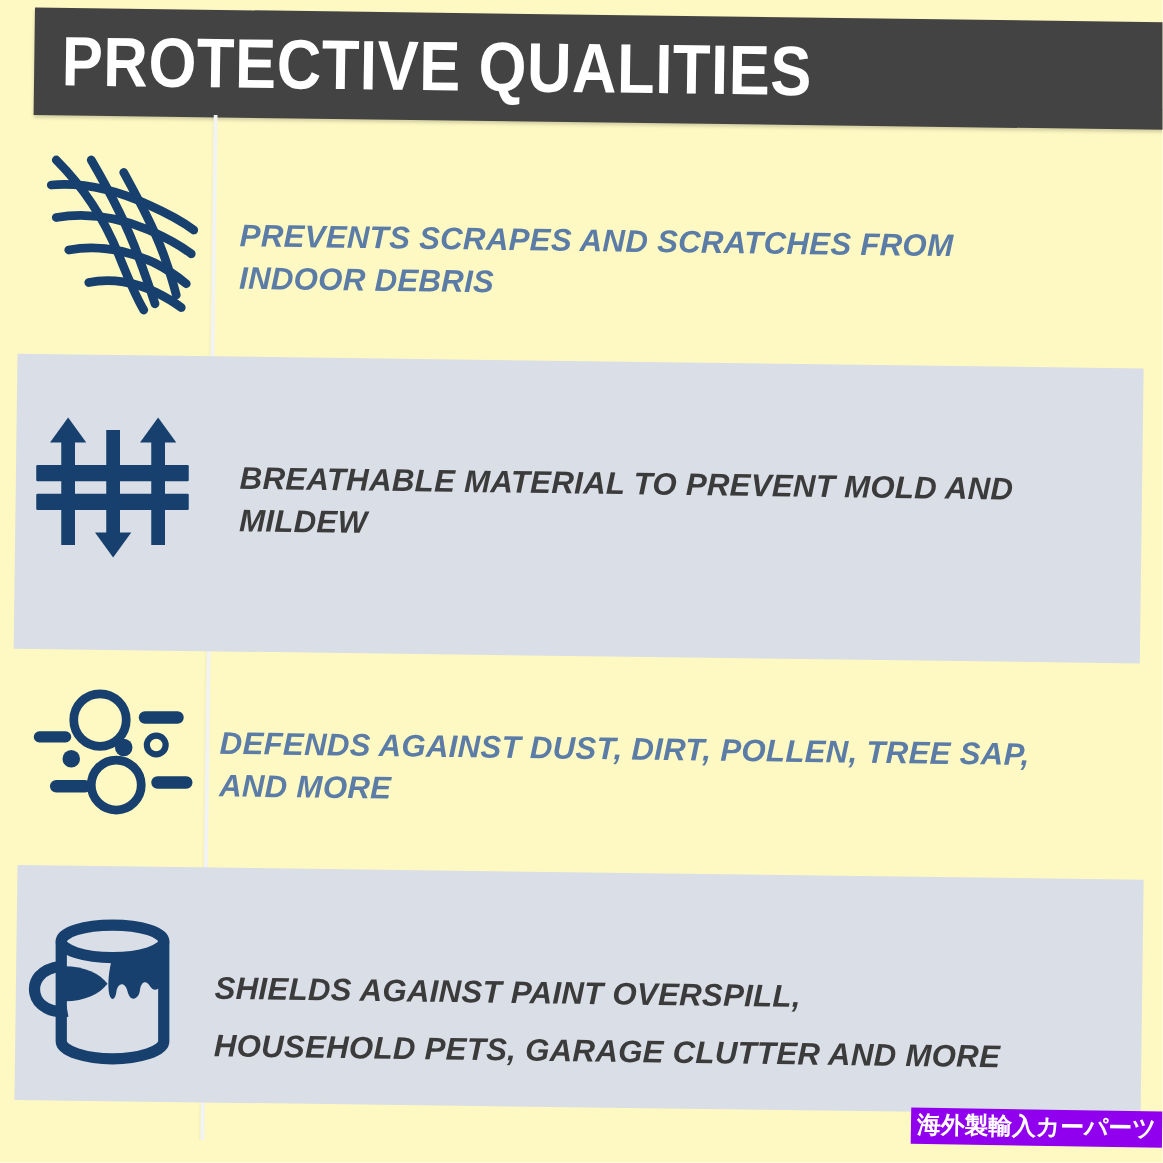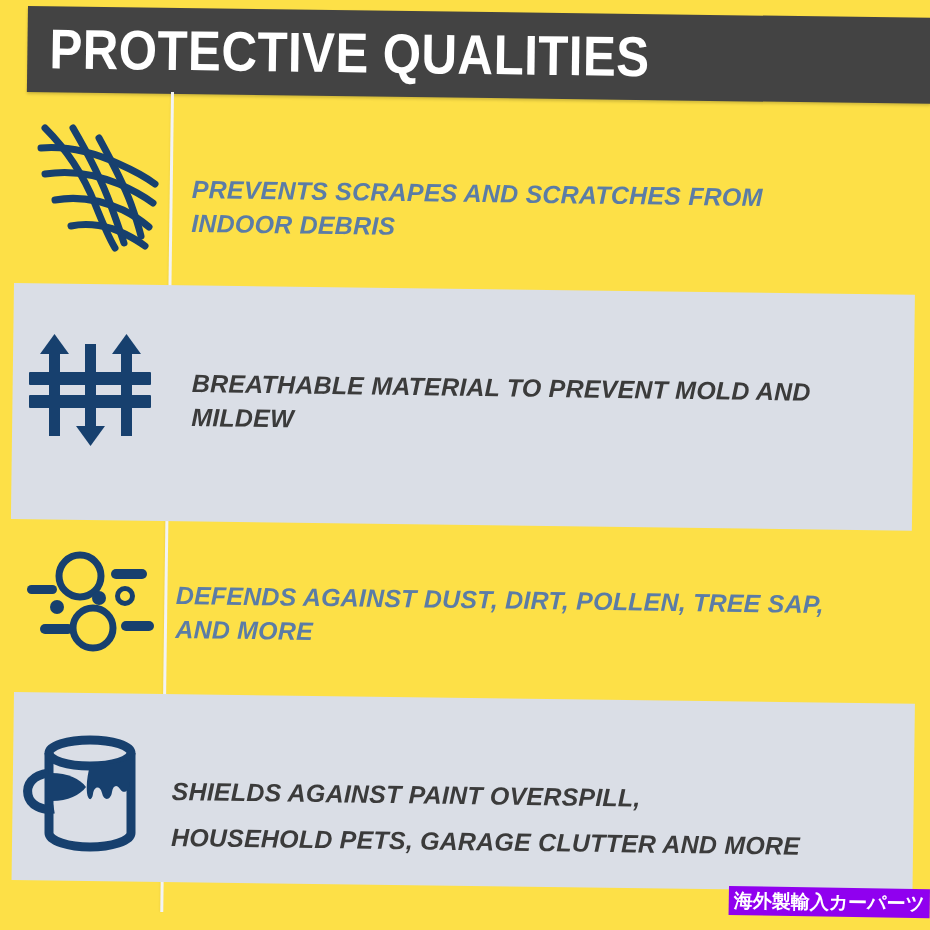--- a/index.html
+++ b/index.html
@@ -11,21 +11,21 @@
     width: 930px;
     height: 930px;
     overflow: hidden;
     font-family: "Liberation Sans", sans-serif;
   }
 
   #page {
     position: relative;
     width: 930px;
     height: 930px;
-    background: #fde047;
+    background: #fef9c3;
     overflow: hidden;
   }
 
   
   .header-bar {
     position: absolute;
     left: 28px;
     top: 6px;
     width: 904px;
     height: 86px;

